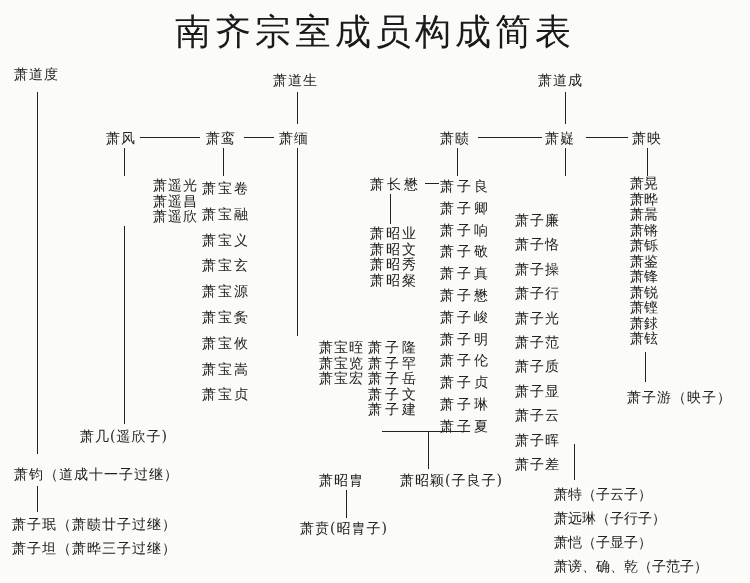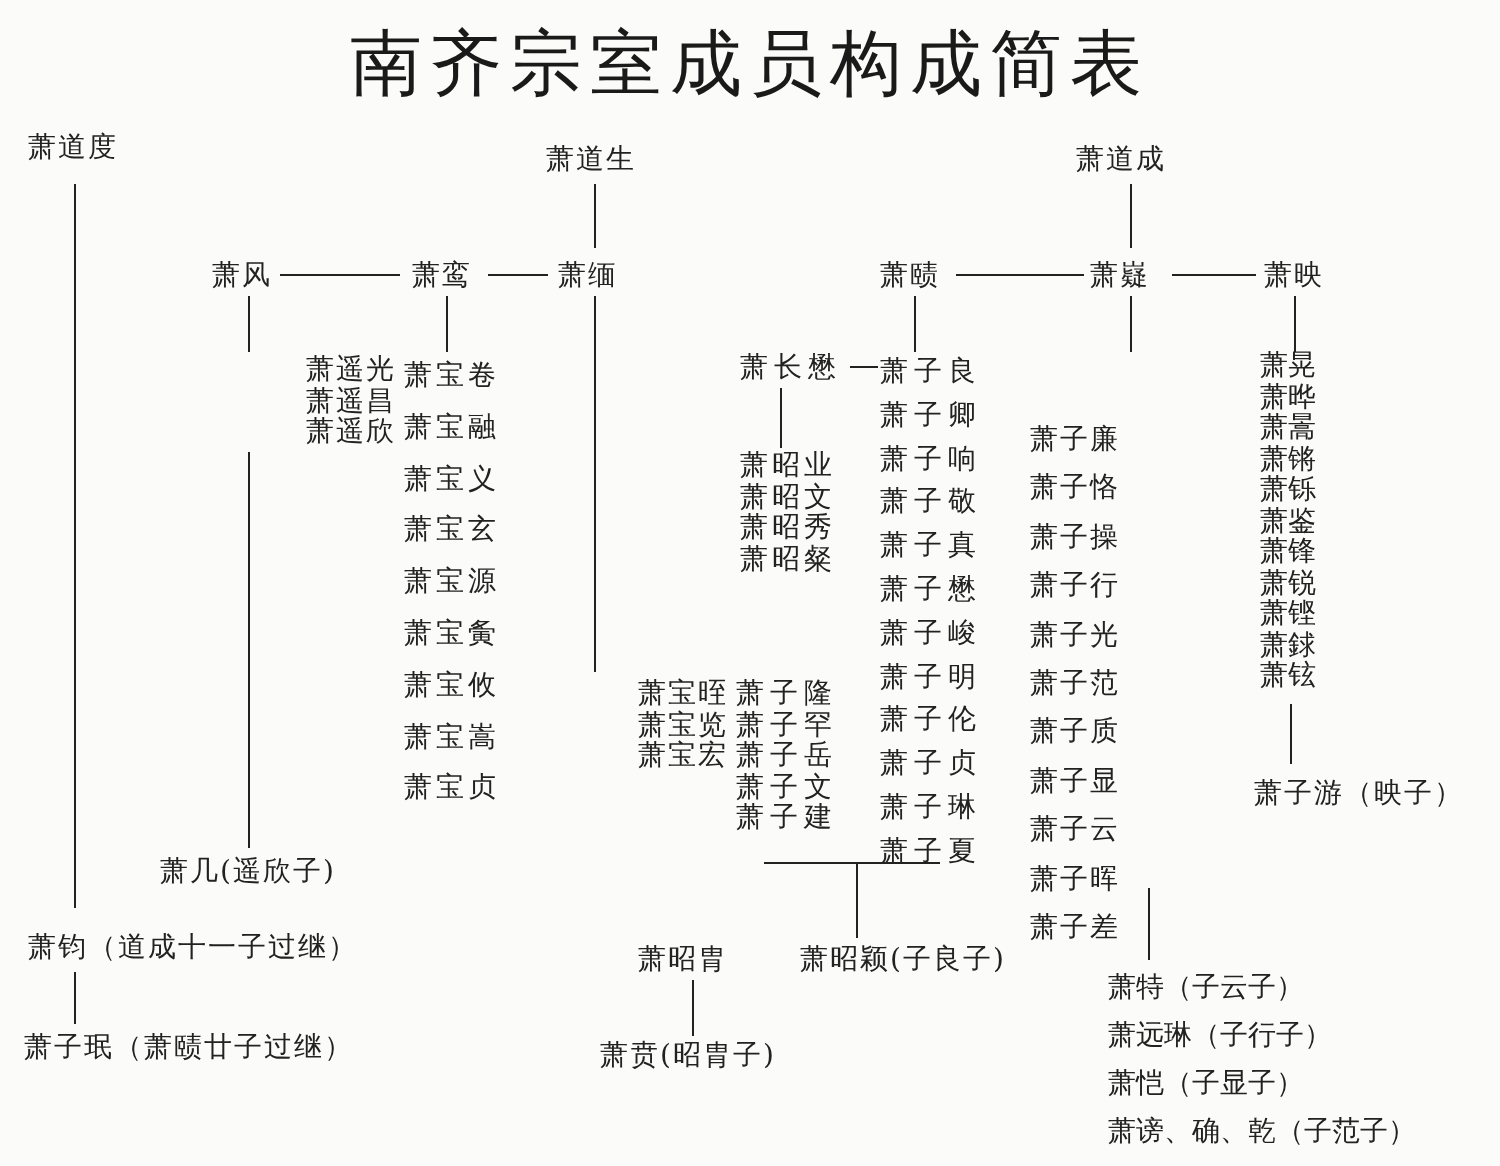--- a/index.html
+++ b/index.html
@@ -25,20 +25,21 @@
 <body>
 
 <div class="title">南齐宗室成员构成简表</div>
 
 <div class="n" style="left:14px;top:66px;">萧道度</div>
 <div class="vl" style="left:37px;top:92px;height:362px;"></div>
 <div class="n" style="left:14px;top:466px;">萧钧（道成十一子过继）</div>
 <div class="vl" style="left:37px;top:486px;height:26px;"></div>
 <div class="col" style="left:12px;top:512px;line-height:24px;letter-spacing:1px;">
   <div>萧子珉（萧赜廿子过继）</div>
+  <div>萧子坦（萧晔三子过继）</div>
 </div>
 
 <div class="n" style="left:273px;top:72px;">萧道生</div>
 <div class="vl" style="left:297px;top:92px;height:32px;"></div>
 
 <div class="n" style="left:106px;top:130px;">萧风</div>
 <div class="hl" style="left:140px;top:137px;width:60px;"></div>
 <div class="n" style="left:206px;top:130px;">萧鸾</div>
 <div class="hl" style="left:244px;top:137px;width:30px;"></div>
 <div class="n" style="left:279px;top:130px;">萧缅</div>

